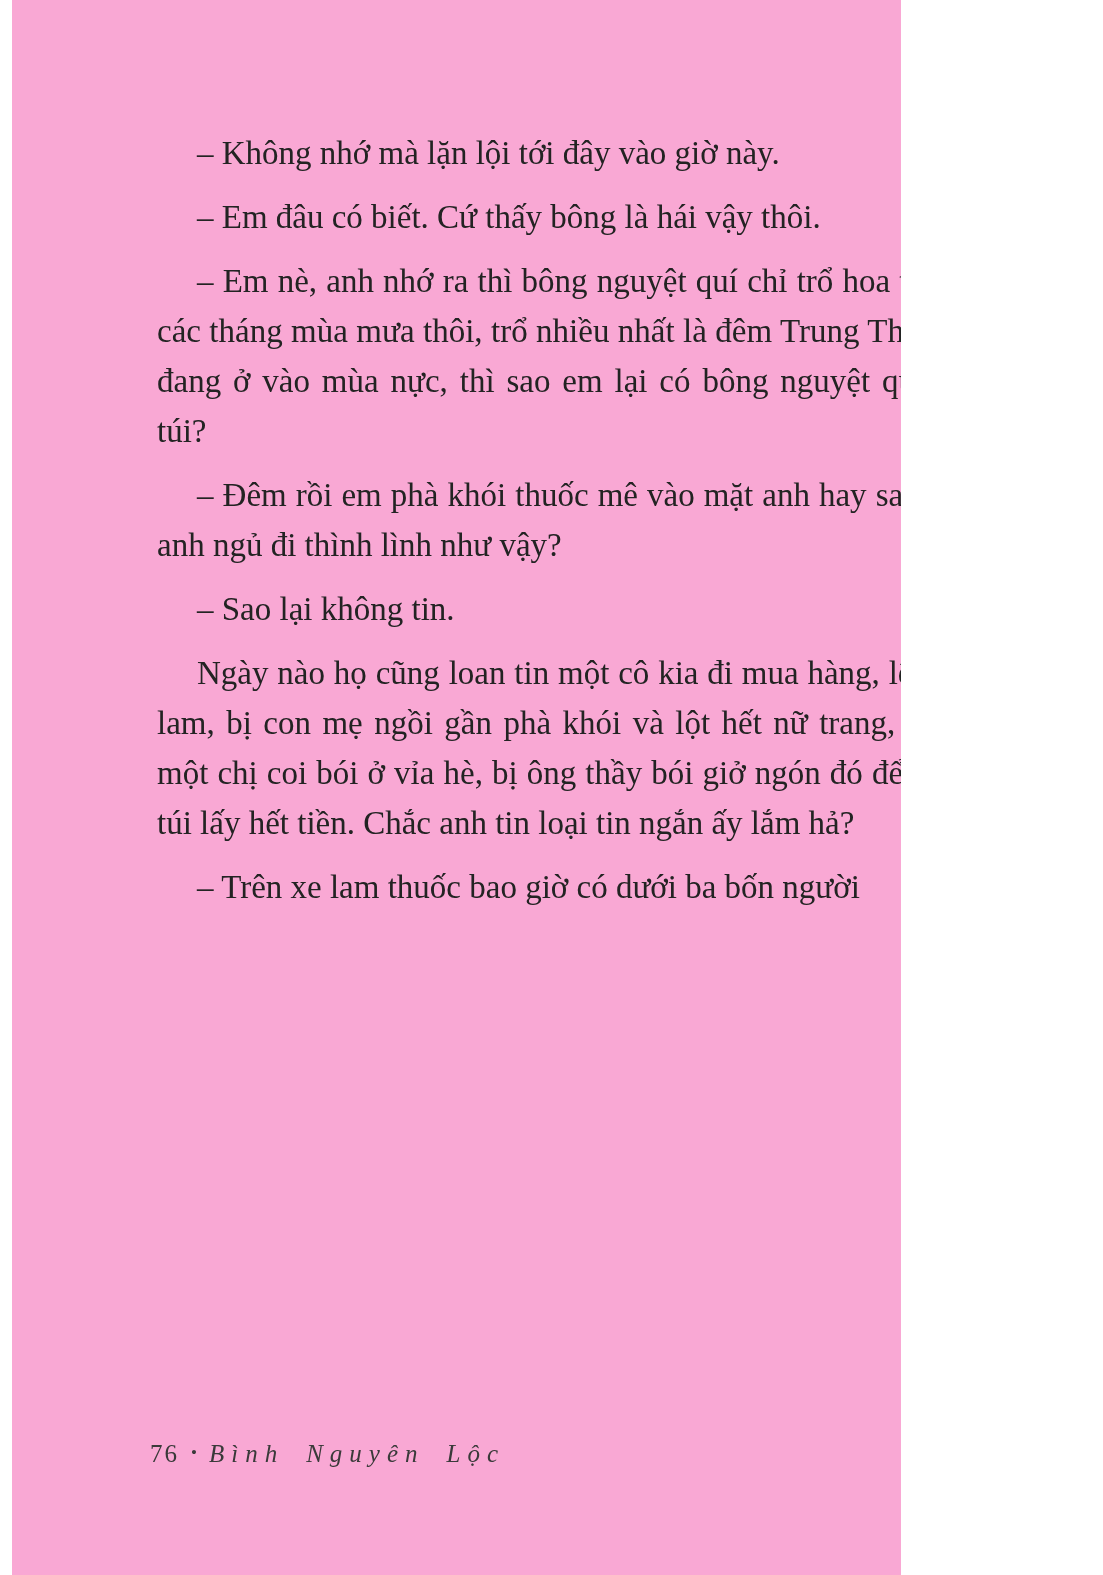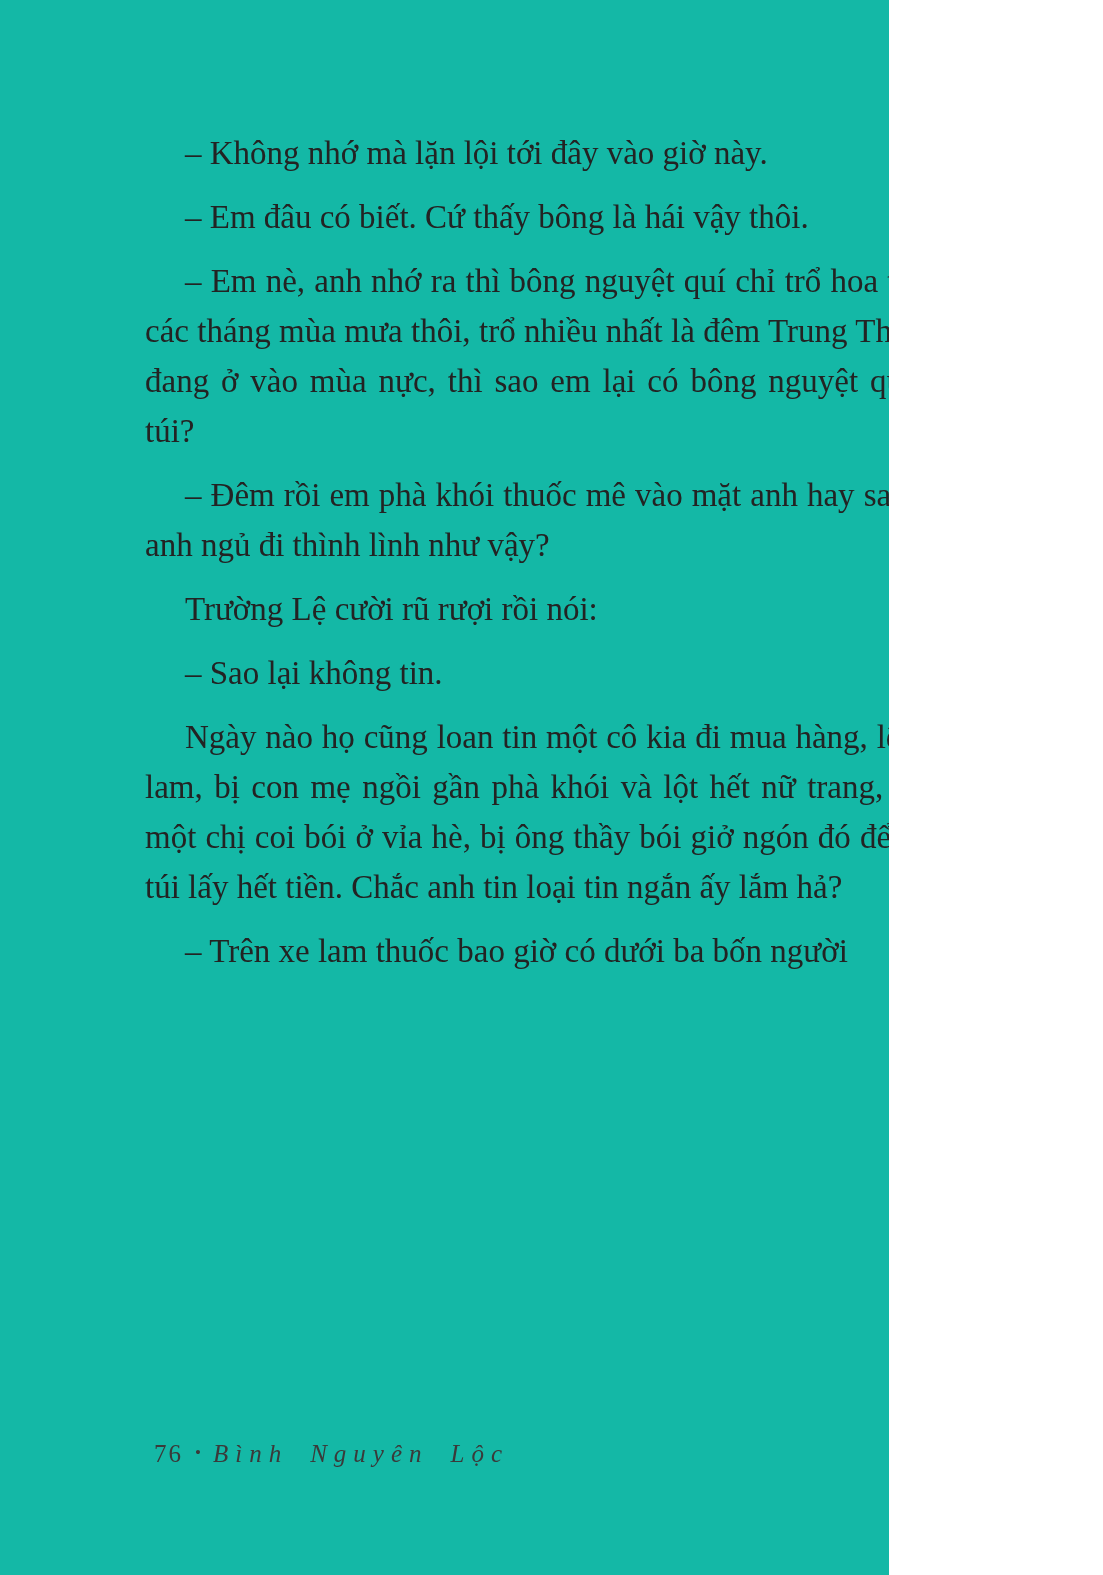--- a/index.html
+++ b/index.html
@@ -4,41 +4,42 @@
 <style>
   html, body {
     margin: 0;
     padding: 0;
     background: #ffffff;
   }
   .page {
     position: relative;
     width: 889px;
     height: 1575px;
-    background: #14b8a6;
+    background: #f9a8d4;
     overflow: hidden;
     font-family: "Liberation Serif", "DejaVu Serif", serif;
+    margin-left: 12px;
   }
   .text-block {
     position: absolute;
     left: 145px;
     top: 128px;
     width: 812px;
   }
   .para {
     margin: 0 0 14px 0;
     font-size: 33px;
     line-height: 50px;
     text-align: justify;
     text-indent: 40px;
     color: #232323;
   }
   .footer {
     position: absolute;
-    left: 154px;
+    left: 138px;
     top: 1440px;
     font-size: 25px;
     color: #3a3a3a;
     white-space: nowrap;
   }
   .footer .page-num {
     letter-spacing: 2px;
   }
   .footer .sep {
     display: inline-block;
@@ -56,21 +57,20 @@
 </head>
 <body>
 
 <div class="page">
 
   <div class="text-block">
     <p class="para">– Không nhớ mà lặn lội tới đây vào giờ này.</p>
     <p class="para">– Em đâu có biết. Cứ thấy bông là hái vậy thôi.</p>
     <p class="para">– Em nè, anh nhớ ra thì bông nguyệt quí chỉ trổ hoa trong các tháng mùa mưa thôi, trổ nhiều nhất là đêm Trung Thu. Ta đang ở vào mùa nực, thì sao em lại có bông nguyệt quí bỏ túi?</p>
     <p class="para">– Đêm rồi em phà khói thuốc mê vào mặt anh hay sao mà anh ngủ đi thình lình như vậy?</p>
-    <p class="para">Trường Lệ cười rũ rượi rồi nói:</p>
     <p class="para">– Sao lại không tin.</p>
     <p class="para">Ngày nào họ cũng loan tin một cô kia đi mua hàng, lên xe lam, bị con mẹ ngồi gần phà khói và lột hết nữ trang, hoặc một chị coi bói ở vỉa hè, bị ông thầy bói giở ngón đó để móc túi lấy hết tiền. Chắc anh tin loại tin ngắn ấy lắm hả?</p>
     <p class="para">– Trên xe lam thuốc bao giờ có dưới ba bốn người</p>
   </div>
 
   <div class="footer">
     <span class="page-num">76</span><span class="sep">•</span><span class="author">Bình Nguyên Lộc</span>
   </div>
 
 </div>

